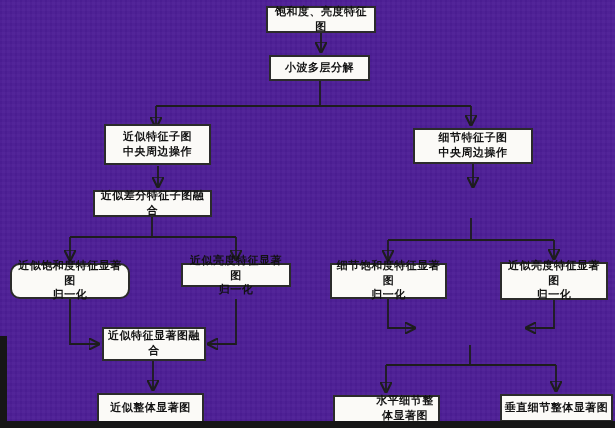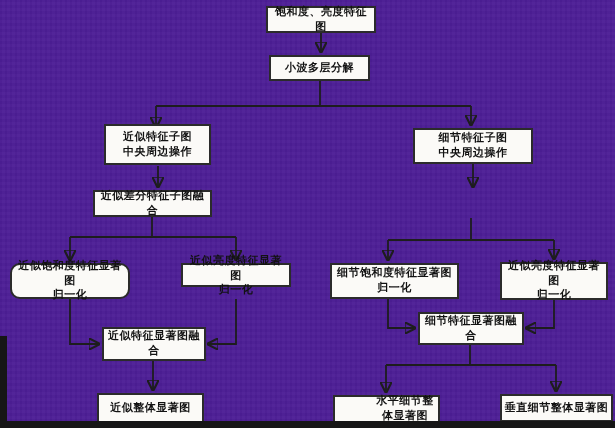--- a/index.html
+++ b/index.html
@@ -109,27 +109,26 @@
 归一化</div>
 
   <div class="node" style="left:97px; top:393px; width:107px; height:30px;">近似整体显著图</div>
 
   <div class="node" style="left:102px; top:327px; width:104px; height:34px;">近似特征显著图融合</div>
 
   <div class="node" style="left:413px; top:128px; width:120px; height:36px;">细节特征子图
 中央周边操作</div>
 
 
-  <div class="node" style="left:330px; top:263px; width:129px; height:36px;">细节饱和度特征显著图
+  <div class="node" style="left:330px; top:263px; width:117px; height:36px;">细节饱和度特征显著图
 归一化</div>
 
   <div class="node" style="left:500px; top:262px; width:108px; height:38px;">近似亮度特征显著图
 归一化</div>
 
-  <div class="node" style="left:418px; top:312px; width:106px; height:33px;">细节特征显著图融合</div>
 
   <div class="node" style="left:333px; top:395px; width:107px; height:28px;padding-left:39px;">水平细节整体显著图</div>
 
   <div class="node" style="left:500px; top:394px; width:113px; height:28px;">垂直细节整体显著图</div>
 
   <div class="artifact" id="artifact-left"></div>
   <div class="artifact" id="artifact-bottom"></div>
 
 </div>
 

